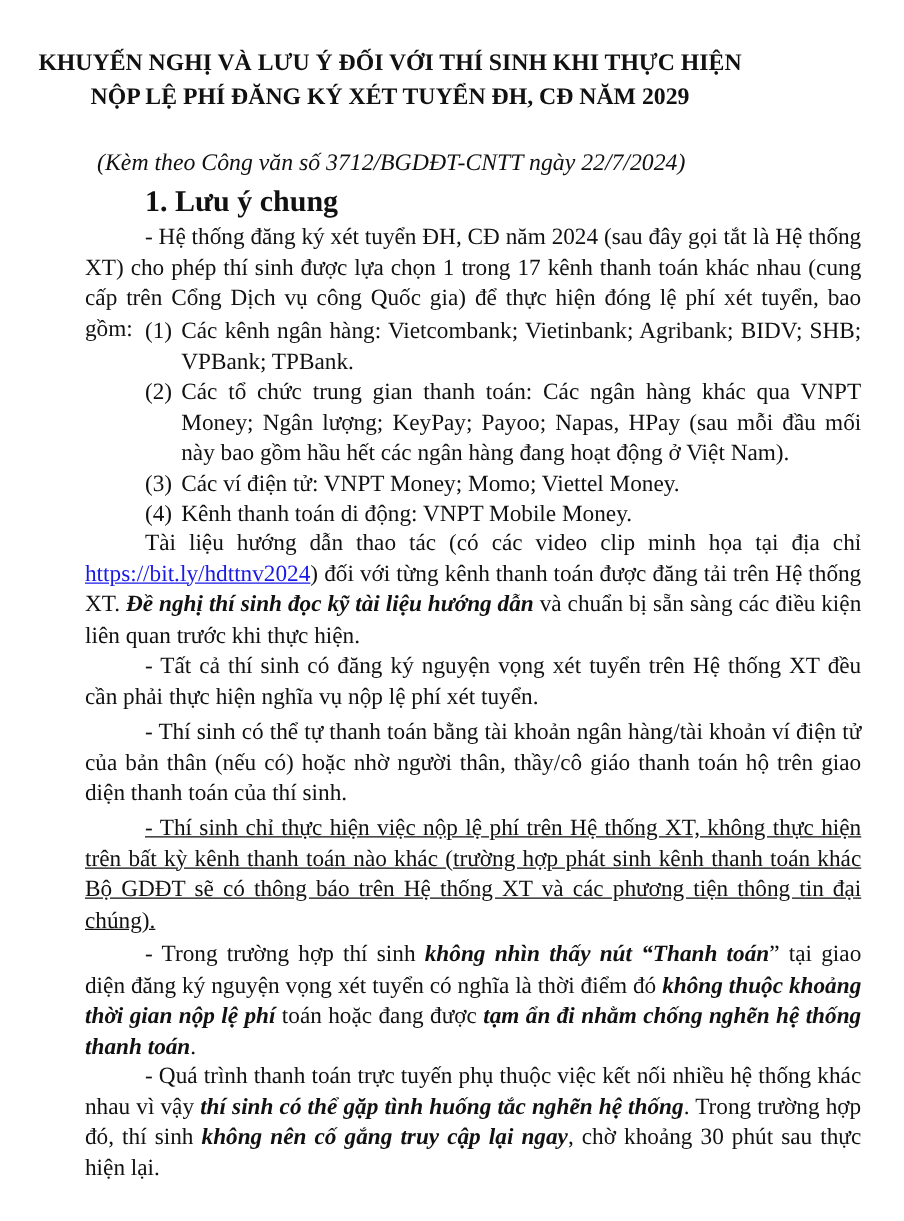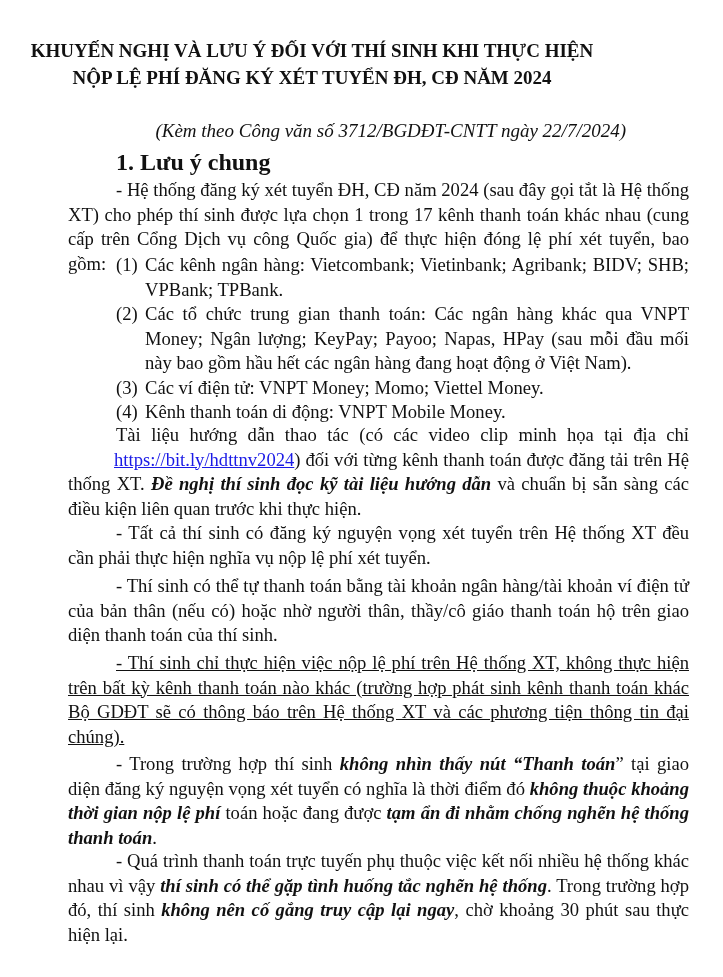--- a/index.html
+++ b/index.html
@@ -10,48 +10,48 @@
   }
   .page { position: relative; width: 723px; height: 977px; }
   .title {
     position: absolute; left: 0; width: 624px; text-align: center;
     font-weight: bold; font-size: 19px; letter-spacing: 0;
   }
   .t1 { top: 40px; }
   .t2 { top: 67px; }
   .t3 { top: 94px; }
   .subtitle {
-    position: absolute; top: 120px; left: 0; width: 626px; text-align: right;
+    position: absolute; top: 120px; left: 0; width: 626px; text-align: center;
     font-style: italic; font-size: 19px;
   }
   .heading {
     position: absolute; top: 149px; left: 116px; font-weight: bold; font-size: 24px;
   }
   .heading .num { display: inline-block; width: 24px; }
   .para {
     position: absolute; left: 68px; width: 621px;
     font-size: 18.6px; line-height: 24.5px; text-align: justify;
     text-align-last: left;
   }
   .para .indent { display: inline-block; width: 48px; }
   .list {
     position: absolute; left: 116px; width: 573px; font-size: 18.6px; line-height: 24.5px;
   }
   .li { display: flex; text-align: justify; }
   .li .n { flex: 0 0 29px; }
   .li .txt { flex: 1; text-align: justify; text-align-last: left; }
   .bi { font-weight: bold; font-style: italic; }
-  a.link { color: #1a1ae6; text-decoration: underline; margin-left: 46px; }
+  a.link { color: #1a1ae6; text-decoration: underline; }
 </style>
 </head>
 <body>
 
 <div class="page">
   <div class="title t1">KHUYẾN NGHỊ VÀ LƯU Ý ĐỐI VỚI THÍ SINH KHI THỰC HIỆN</div>
-  <div class="title t2">NỘP LỆ PHÍ ĐĂNG KÝ XÉT TUYỂN ĐH, CĐ NĂM 2024</div>
+  <div class="title t2">NỘP LỆ PHÍ ĐĂNG KÝ XÉT TUYỂN ĐH, CĐ NĂM 2029</div>
   <div class="subtitle">(Kèm theo Công văn số 3712/BGDĐT-CNTT ngày 22/7/2024)</div>
 
   <div class="heading">
     <span class="num">1.</span><span>Lưu ý chung</span>
   </div>
 
   <div class="para" style="top:178px;">
     <span class="indent"></span><span>- Hệ thống đăng ký xét tuyển ĐH, CĐ năm 2024 (sau đây gọi tắt là Hệ thống XT) cho phép thí sinh được lựa chọn 1 trong 17 kênh thanh toán khác nhau (cung cấp trên Cổng Dịch vụ công Quốc gia) để thực hiện đóng lệ phí xét tuyển, bao gồm:</span>
   </div>
 

